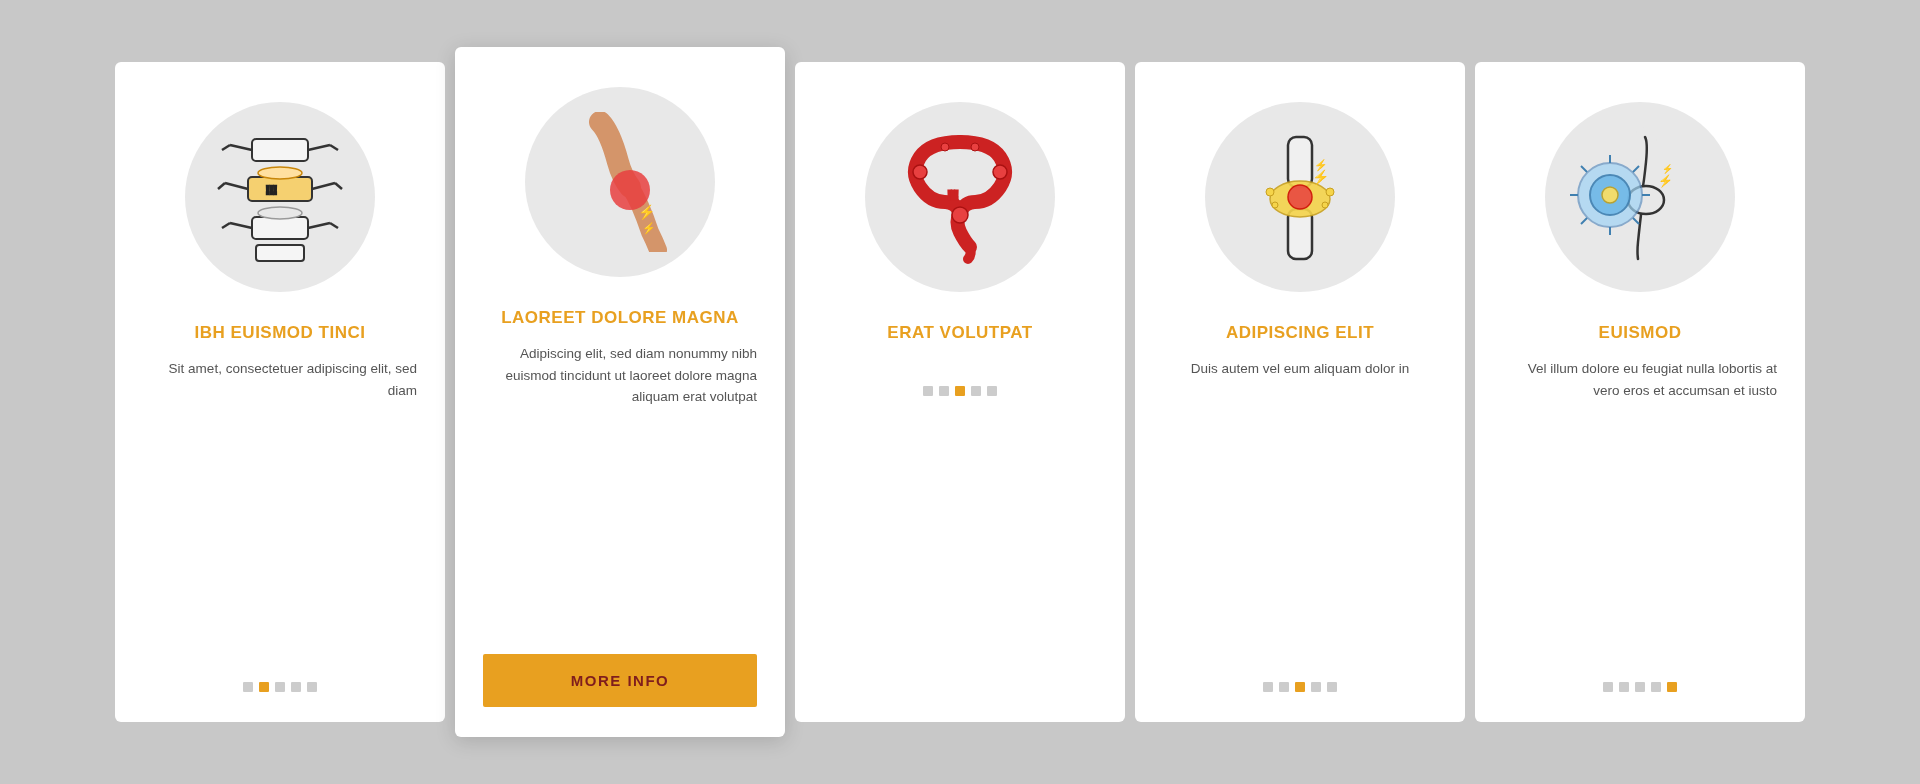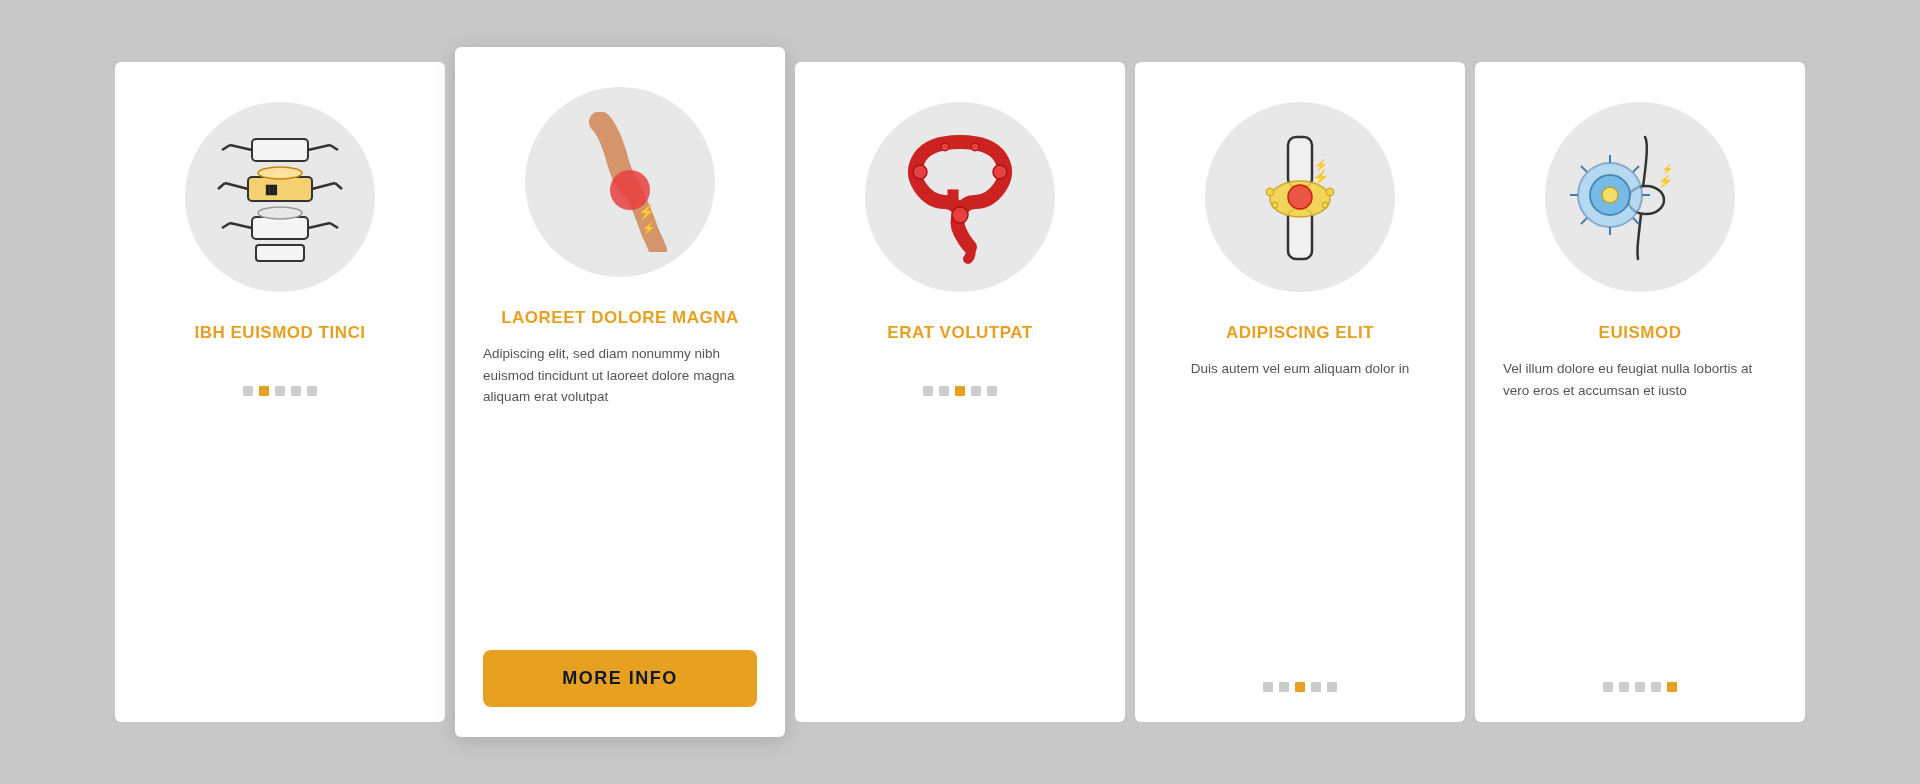--- a/index.html
+++ b/index.html
@@ -65,21 +65,21 @@
       text-align: center;
       text-transform: uppercase;
       letter-spacing: 0.5px;
       margin-bottom: 14px;
       line-height: 1.3;
     }
 
     .card-text {
       font-size: 13.5px;
       color: #555;
-      text-align: left;
+      text-align: right;
       line-height: 1.6;
       flex: 1;
     }
 
     .dots-container {
       display: flex;
       gap: 6px;
       margin-top: 28px;
       align-items: center;
     }
@@ -91,30 +91,30 @@
       background: #ccc;
     }
 
     .dot.active {
       background: #e8a020;
     }
 
     .more-info-btn {
       width: 100%;
       background: #e8a020;
-      color: #0f172a;
+      color: #7f1d1d;
       border: none;
       padding: 18px 0;
-      font-size: 18px;
+      font-size: 15px;
       font-weight: 700;
       letter-spacing: 1.5px;
       text-transform: uppercase;
       cursor: pointer;
       margin-top: 28px;
-      border-radius: 8px;
+      border-radius: 2px;
     }
   </style>
 </head>
 <body>
 
 <div class="cards-container">
 
   <div class="card">
     <div class="icon-circle">
       <svg viewBox="0 0 140 140">
@@ -143,20 +143,21 @@
 
           <ellipse cx="70" cy="46" rx="22" ry="6" fill="#ffe0a0" stroke="#c8860a" stroke-width="1.5"></ellipse>
 
           <ellipse cx="70" cy="86" rx="22" ry="6" fill="#e8e8e8" stroke="#999" stroke-width="1.5"></ellipse>
 
           <rect x="46" y="118" width="48" height="16" rx="3" fill="#f5f5f5" stroke="#333" stroke-width="2"></rect>
         </g>
       </svg>
     </div>
     <div class="card-title">IBH EUISMOD TINCI</div>
+    <div class="card-text">Sit amet, consectetuer adipiscing elit, sed diam</div>
     <div class="dots-container">
       <div class="dot"></div>
       <div class="dot active"></div>
       <div class="dot"></div>
       <div class="dot"></div>
       <div class="dot"></div>
     </div>
   </div>
 
   <div class="card active">

